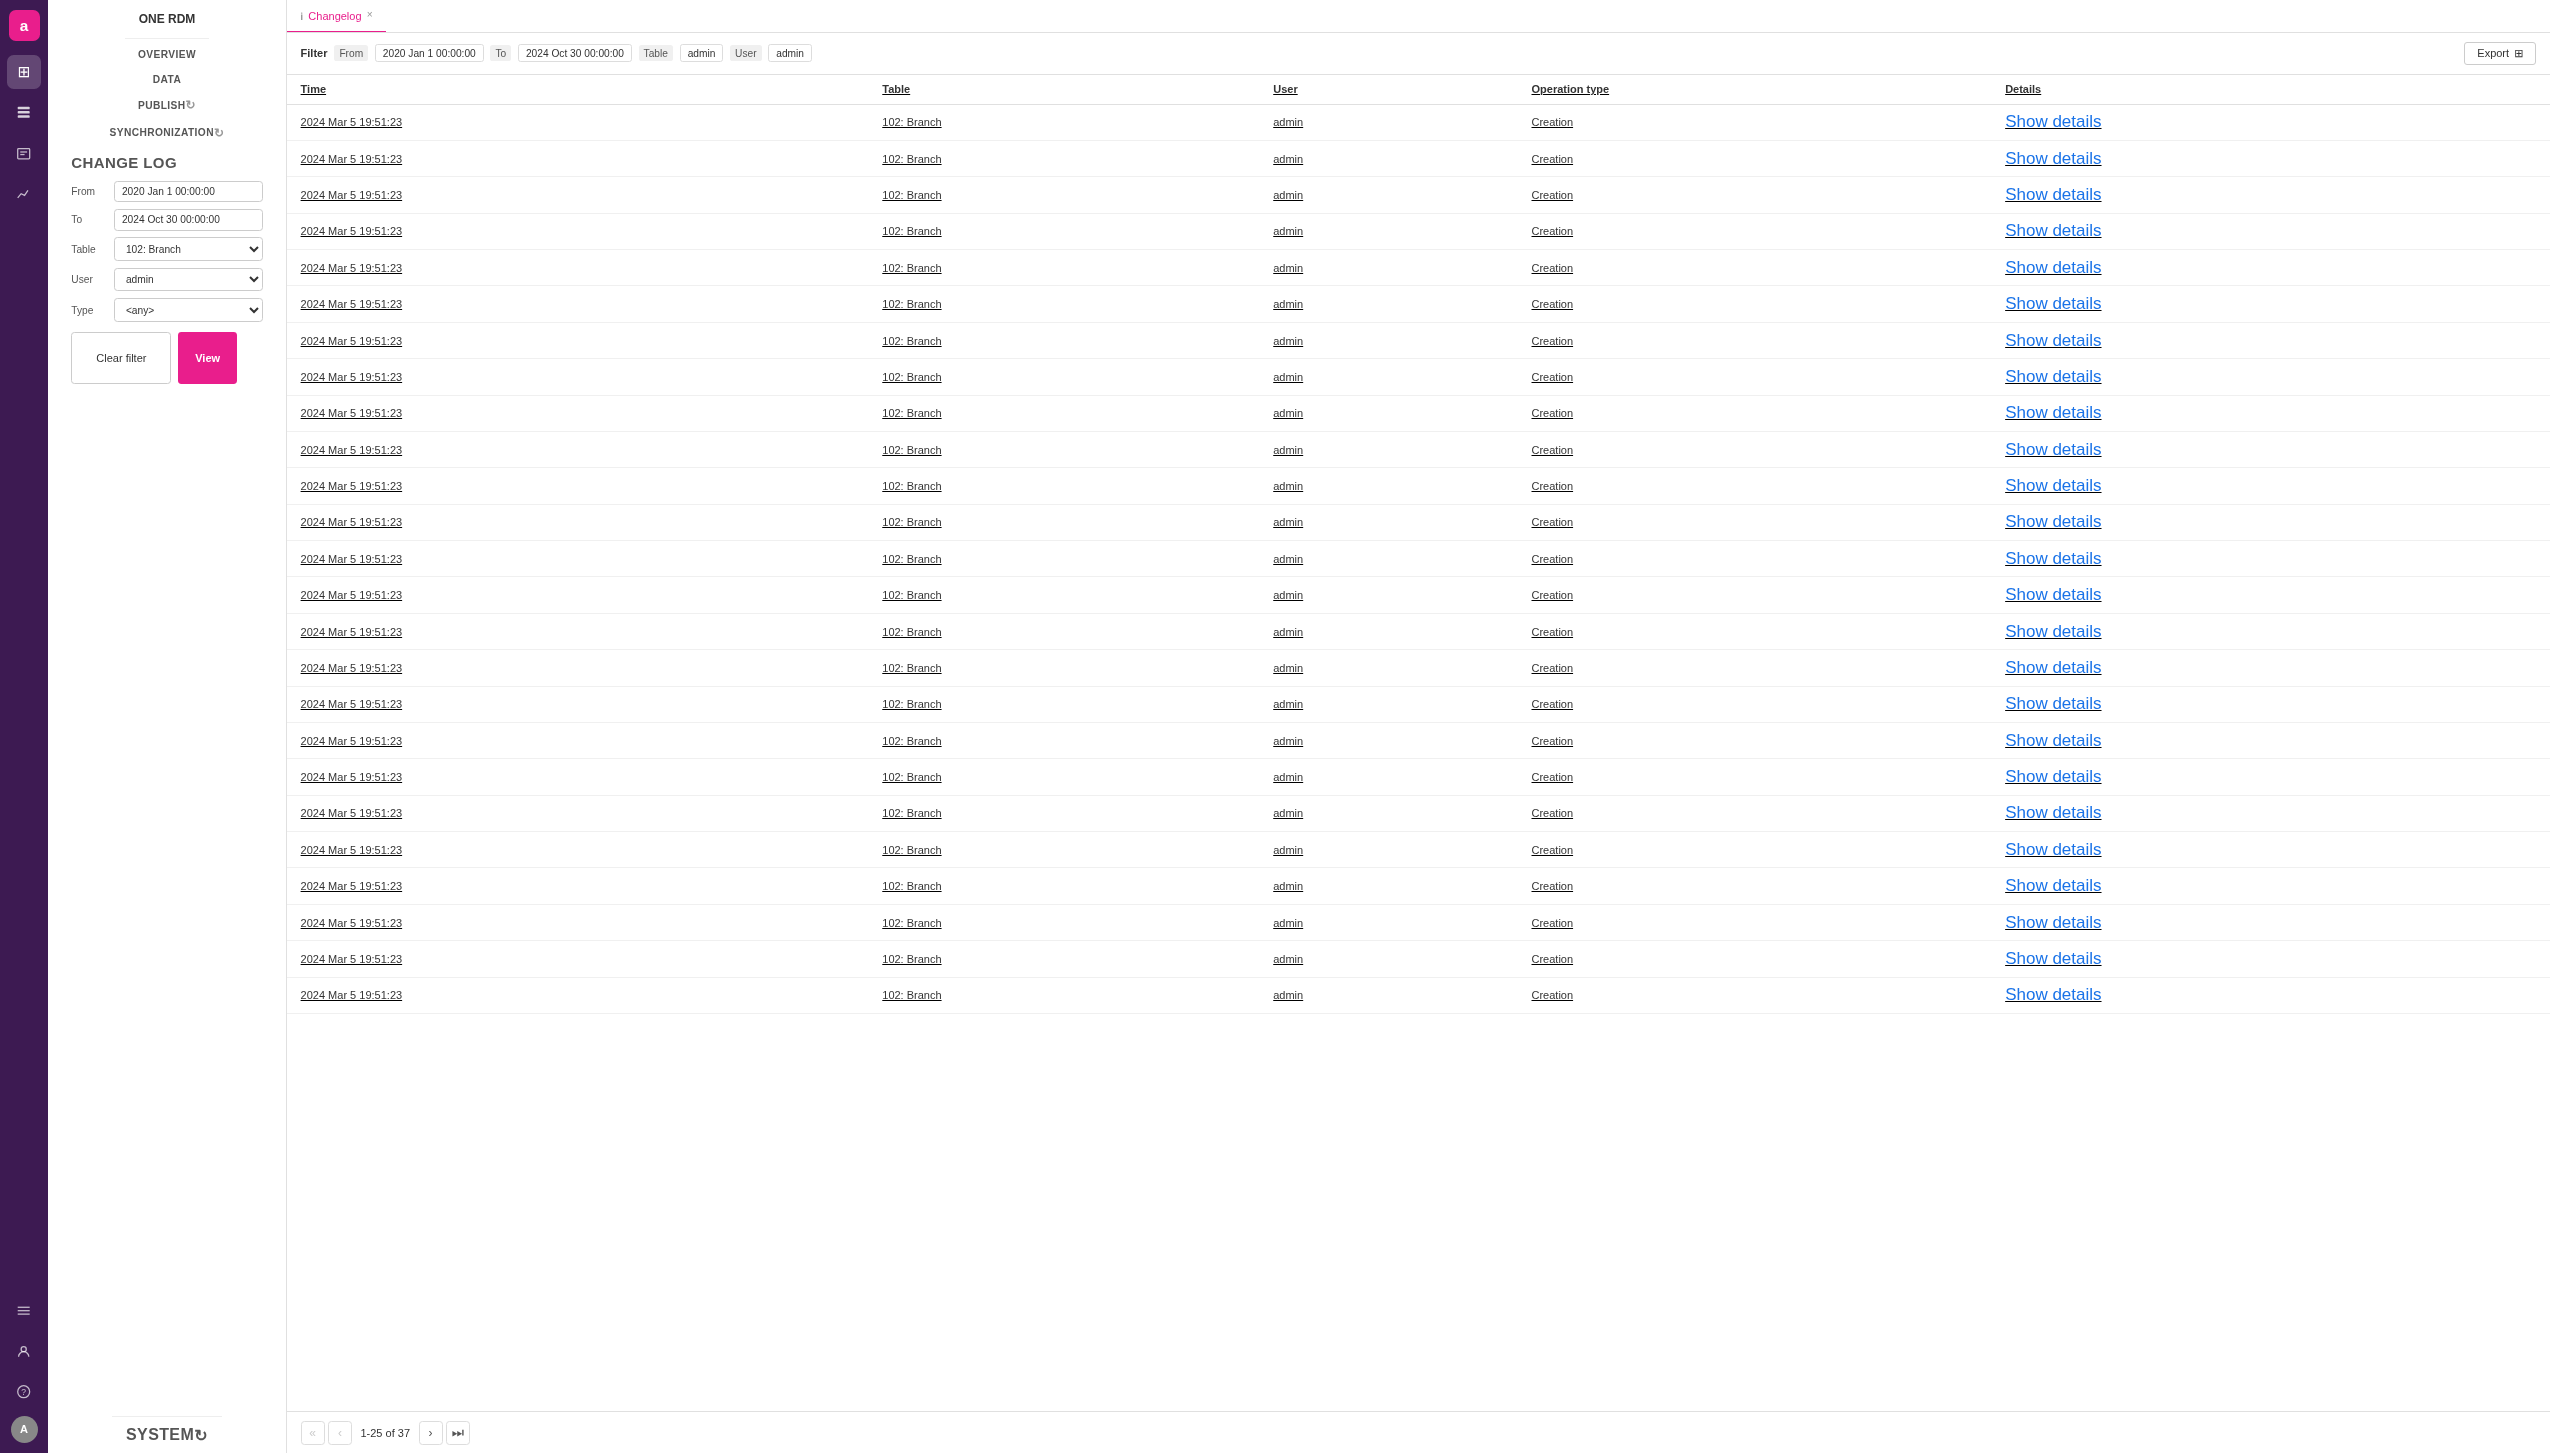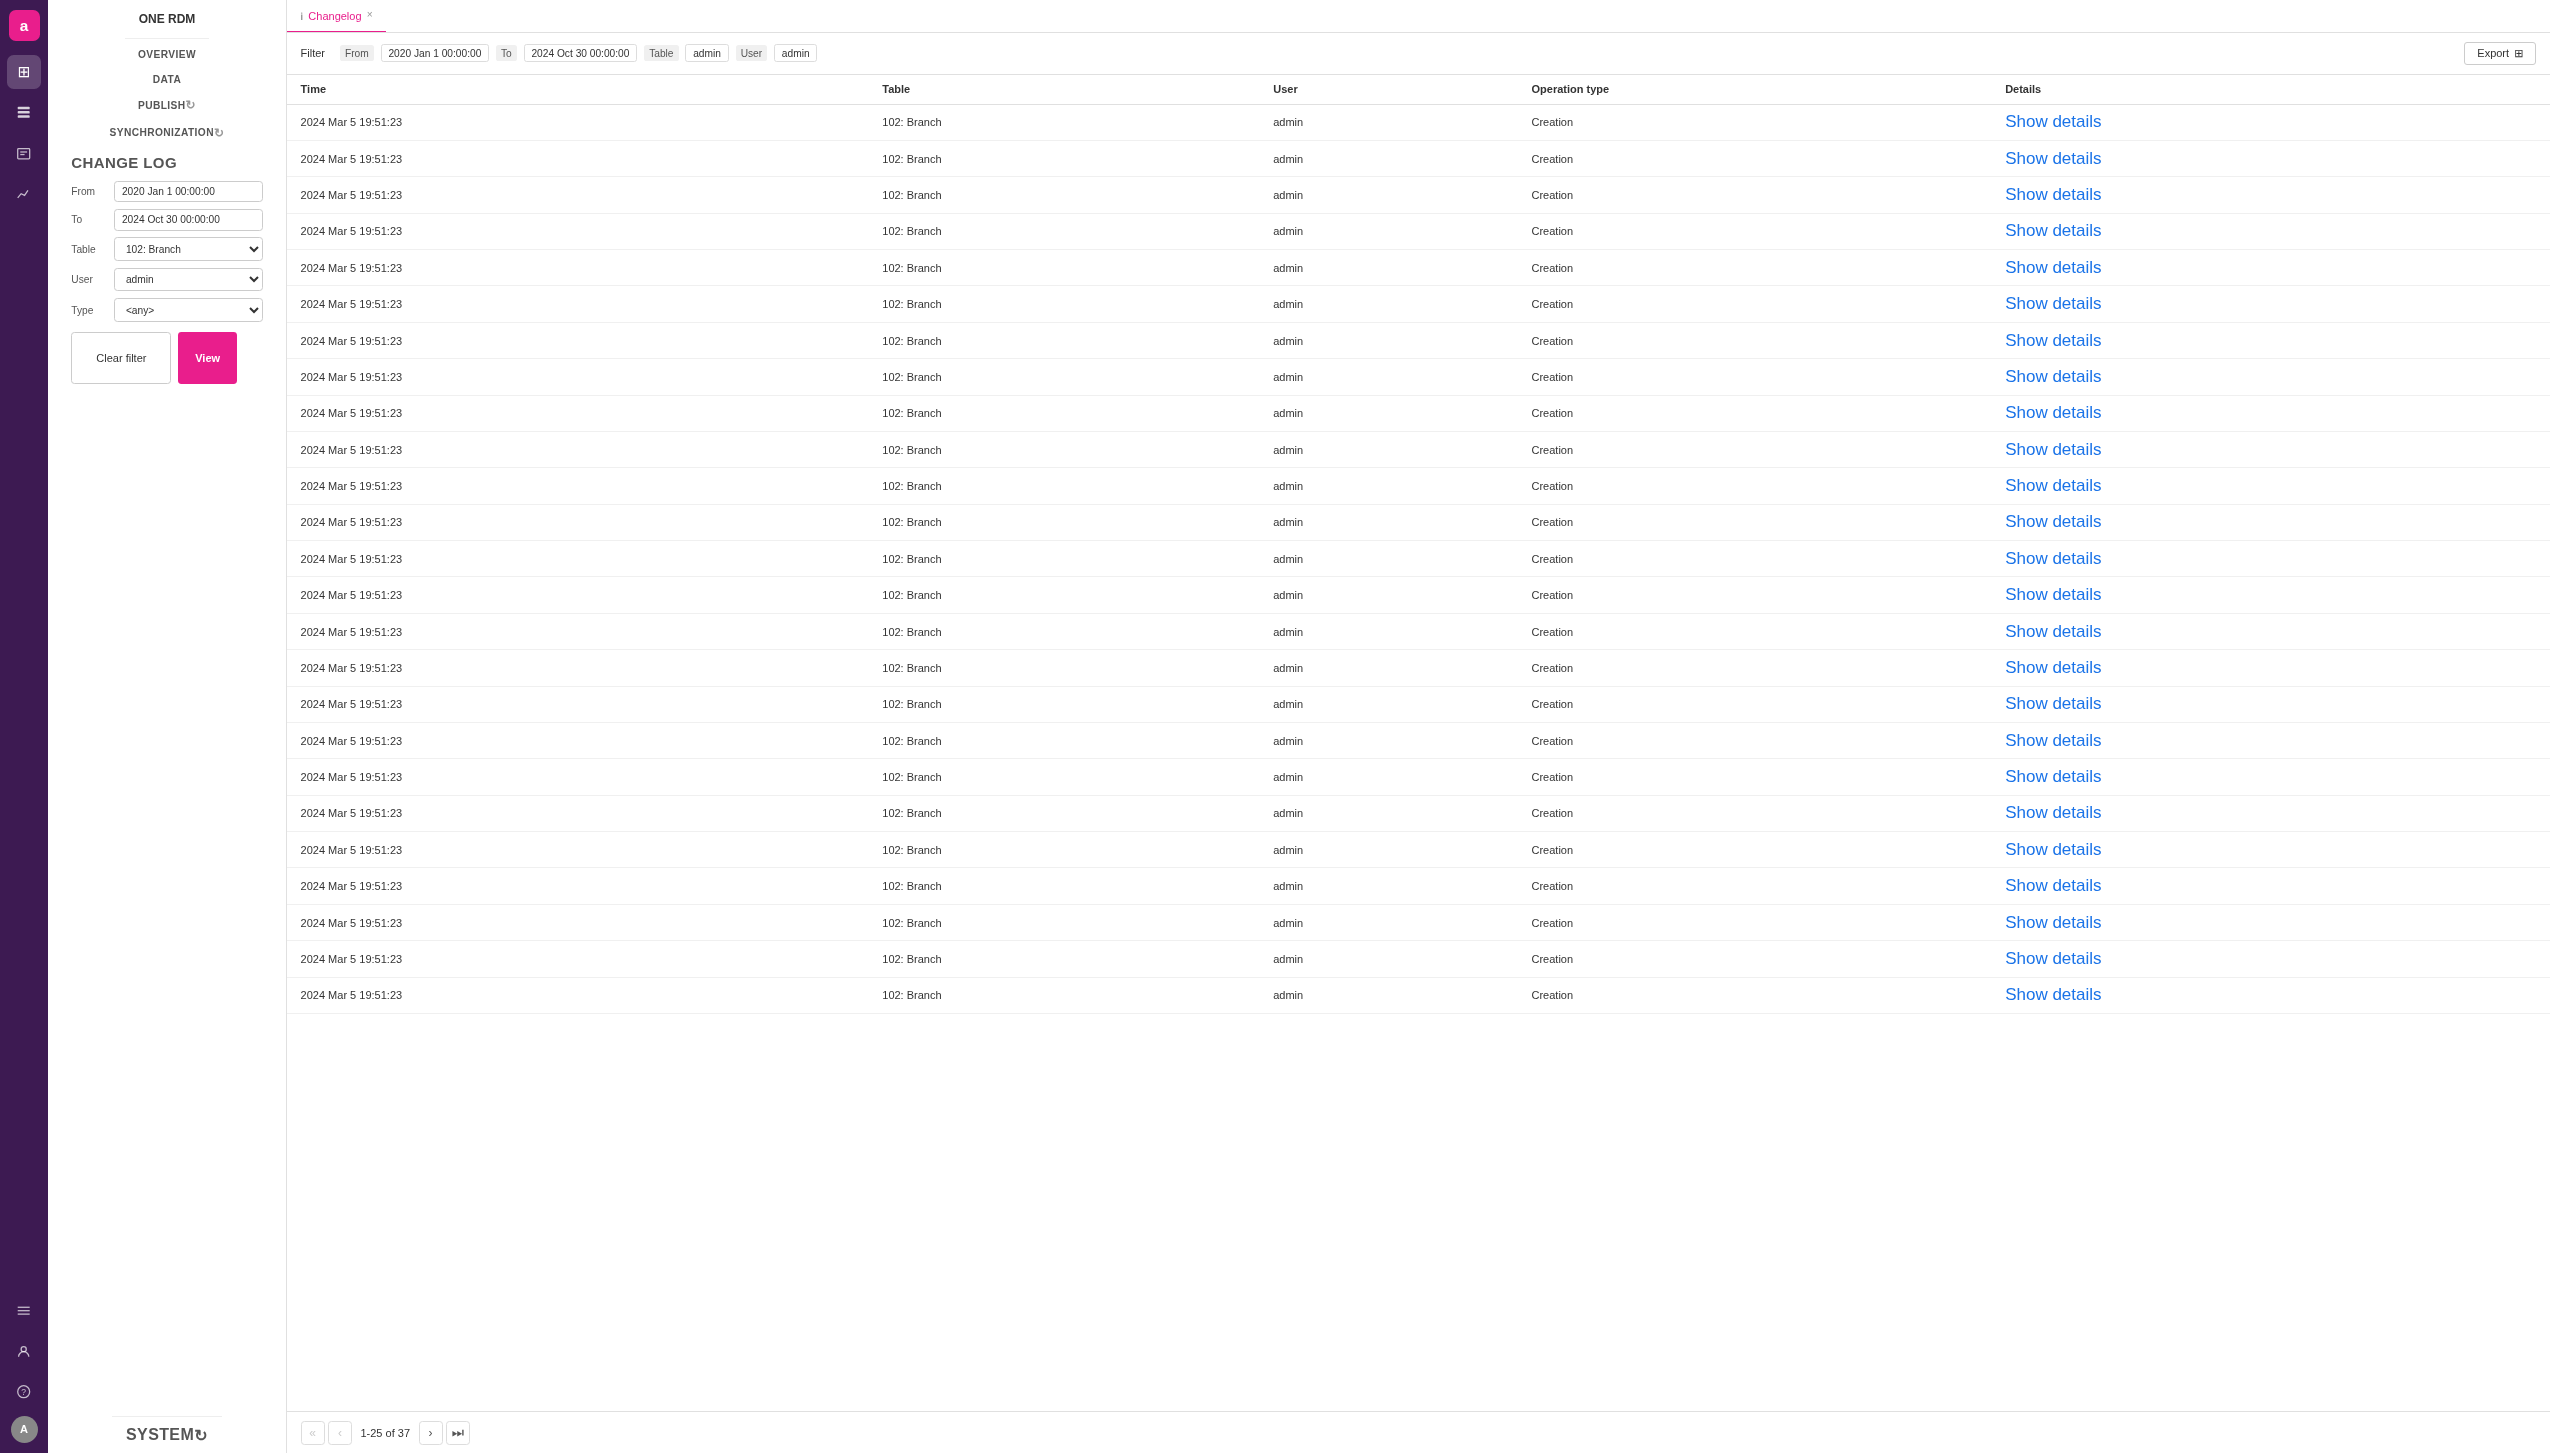--- a/index.html
+++ b/index.html
@@ -200,23 +200,23 @@
       display: flex;
       align-items: center;
       padding: 8.5px 13.6px;
       gap: 6.8px;
       border-bottom: 0.9px solid #e0e0e0;
       flex-shrink: 0;
       background: white;
     }
     .filter-bar-label {
       font-size: 11px;
-      font-weight: 400;
-      color: #333;
-      margin-right: 8px;
+      font-weight: 700;
+      color: #333;
+      margin-right: 0;
     }
     .filter-chip-label {
       font-size: 10.2px;
       color: #555;
       padding: 2.6px 5.1px;
       background: #f0f0f0;
       border-radius: 2.6px;
       font-weight: 500;
     }
     .filter-chip-value {
@@ -238,20 +238,21 @@
       cursor: pointer;
       display: flex;
       align-items: center;
       gap: 5.1px;
     }
 
     
     .table-container {
       flex: 1;
       overflow-y: auto;
+      text-decoration: underline;
     }
     table {
       width: 100%;
       border-collapse: collapse;
     }
     thead th {
       text-align: left;
       padding: 8.5px 13.6px;
       font-size: 11px;
       font-weight: 600;

